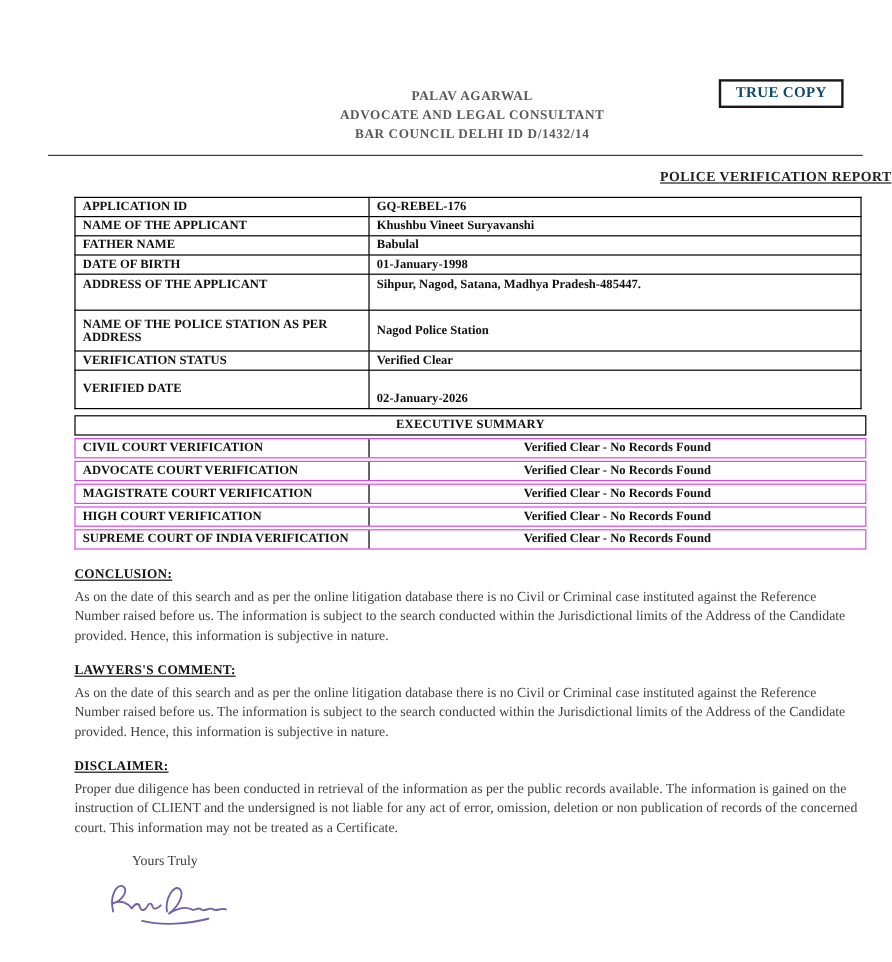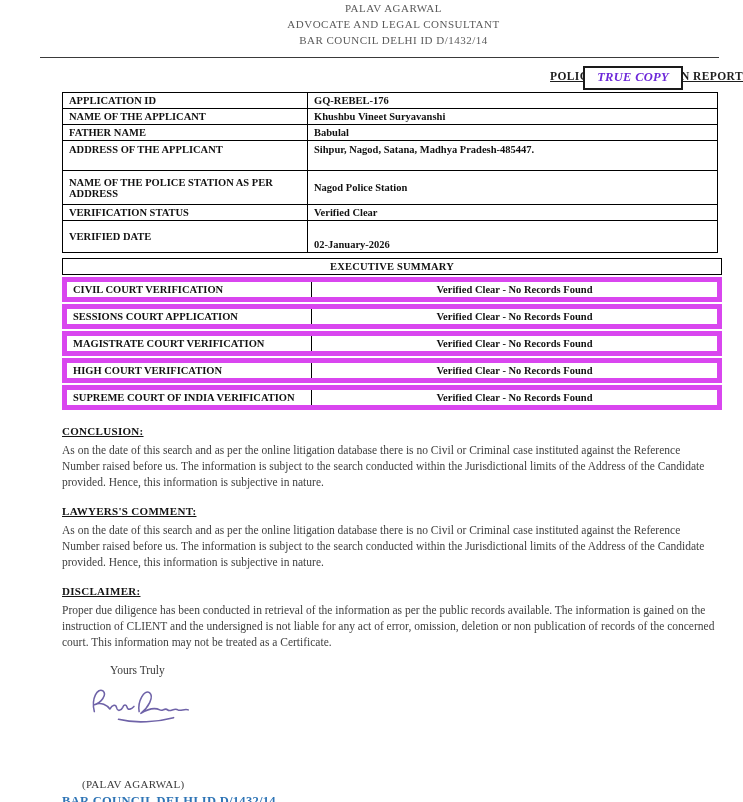--- a/index.html
+++ b/index.html
@@ -12,34 +12,34 @@
   }
   .page {
     position: relative;
     width: 743px;
     height: 802px;
     background: #ffffff;
   }
   .true-copy {
     position: absolute;
     top: 66px;
-    right: 60px;
+    right: 40px;
     border: 2px solid #1a1a1a;
     padding: 2px 12px 3px 12px;
     font-weight: bold;
-    font-style: italic;
     font-size: 12.5px;
-    color: #6d28d9;
+    color: #0c4a6e;
     letter-spacing: 0.3px;
     background: #fff;
   }
   .letterhead {
+    padding-top: 72px;
     text-align: center;
     color: #5a5a5a;
-    font-weight: normal;
+    font-weight: bold;
     font-size: 11px;
     letter-spacing: 0.5px;
     line-height: 16px;
     margin-left: 44px;
   }
   hr.rule {
     border: none;
     border-top: 1.5px solid #3a3a3a;
     margin: 9px 24px 0 40px;
   }
@@ -74,21 +74,21 @@
   tr.r-vdate td.value { vertical-align: top; padding-top: 18px; }
   .summary { margin-top: 5px; width: 660px; font-size: 10.5px; font-weight: bold; color: #111; }
   .summary-title {
     border: 1px solid #000;
     text-align: center;
     padding: 2px 4px;
     letter-spacing: 0.2px;
   }
   .summary-row {
     display: flex;
-    border: 5px solid #d946ef;
+    border: 1px solid #d946ef;
     margin-top: 2px;
   }
   .summary-row .s-label {
     width: 245px;
     border-right: 1px solid #000;
     padding: 2px 6px;
   }
   .summary-row .s-value {
     flex: 1;
     text-align: center;
@@ -150,20 +150,24 @@
           <td class="value">GQ-REBEL-176</td>
         </tr>
         <tr>
           <td class="label">NAME OF THE APPLICANT</td>
           <td class="value">Khushbu Vineet Suryavanshi</td>
         </tr>
         <tr>
           <td class="label">FATHER NAME</td>
           <td class="value">Babulal</td>
         </tr>
+        <tr>
+          <td class="label">DATE OF BIRTH</td>
+          <td class="value">01-January-1998</td>
+        </tr>
         <tr class="r-tall">
           <td class="label">ADDRESS OF THE APPLICANT</td>
           <td class="value">Sihpur, Nagod, Satana, Madhya Pradesh-485447.</td>
         </tr>
         <tr class="r-police">
           <td class="label">NAME OF THE POLICE STATION AS PER ADDRESS</td>
           <td class="value">Nagod Police Station</td>
         </tr>
         <tr>
           <td class="label">VERIFICATION STATUS</td>
@@ -176,21 +180,21 @@
       </tbody>
     </table>
 
     <div class="summary">
       <div class="summary-title">EXECUTIVE SUMMARY</div>
       <div class="summary-row">
         <div class="s-label">CIVIL COURT VERIFICATION</div>
         <div class="s-value">Verified Clear - No Records Found</div>
       </div>
       <div class="summary-row">
-        <div class="s-label">SESSIONS COURT APPLICATION</div>
+        <div class="s-label">ADVOCATE COURT VERIFICATION</div>
         <div class="s-value">Verified Clear - No Records Found</div>
       </div>
       <div class="summary-row">
         <div class="s-label">MAGISTRATE COURT VERIFICATION</div>
         <div class="s-value">Verified Clear - No Records Found</div>
       </div>
       <div class="summary-row">
         <div class="s-label">HIGH COURT VERIFICATION</div>
         <div class="s-value">Verified Clear - No Records Found</div>
       </div>

